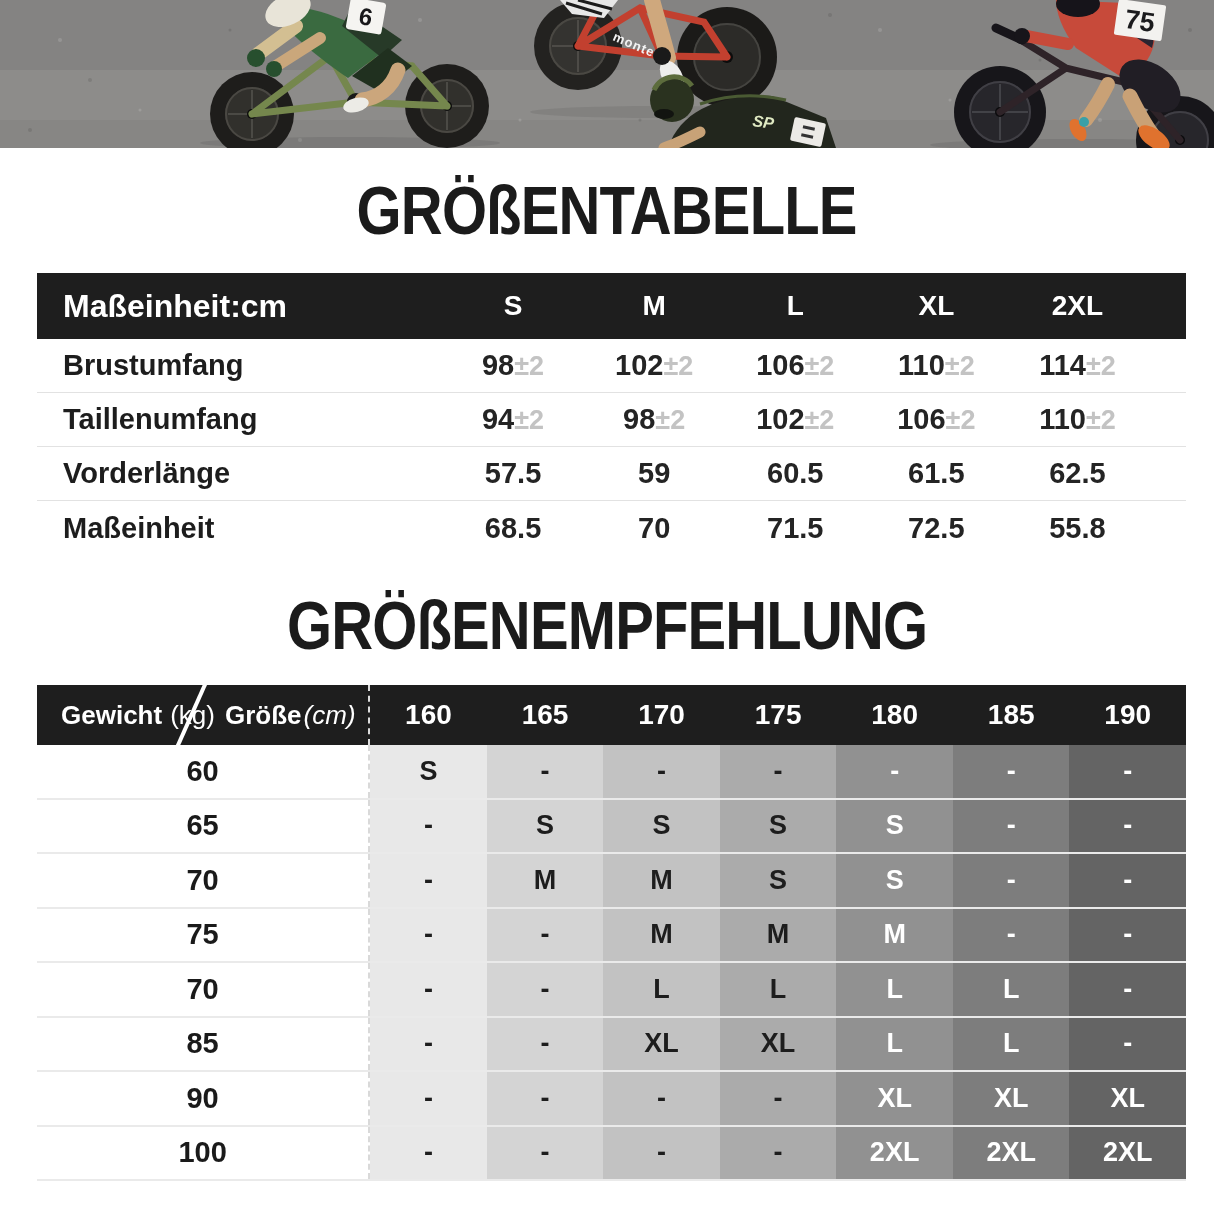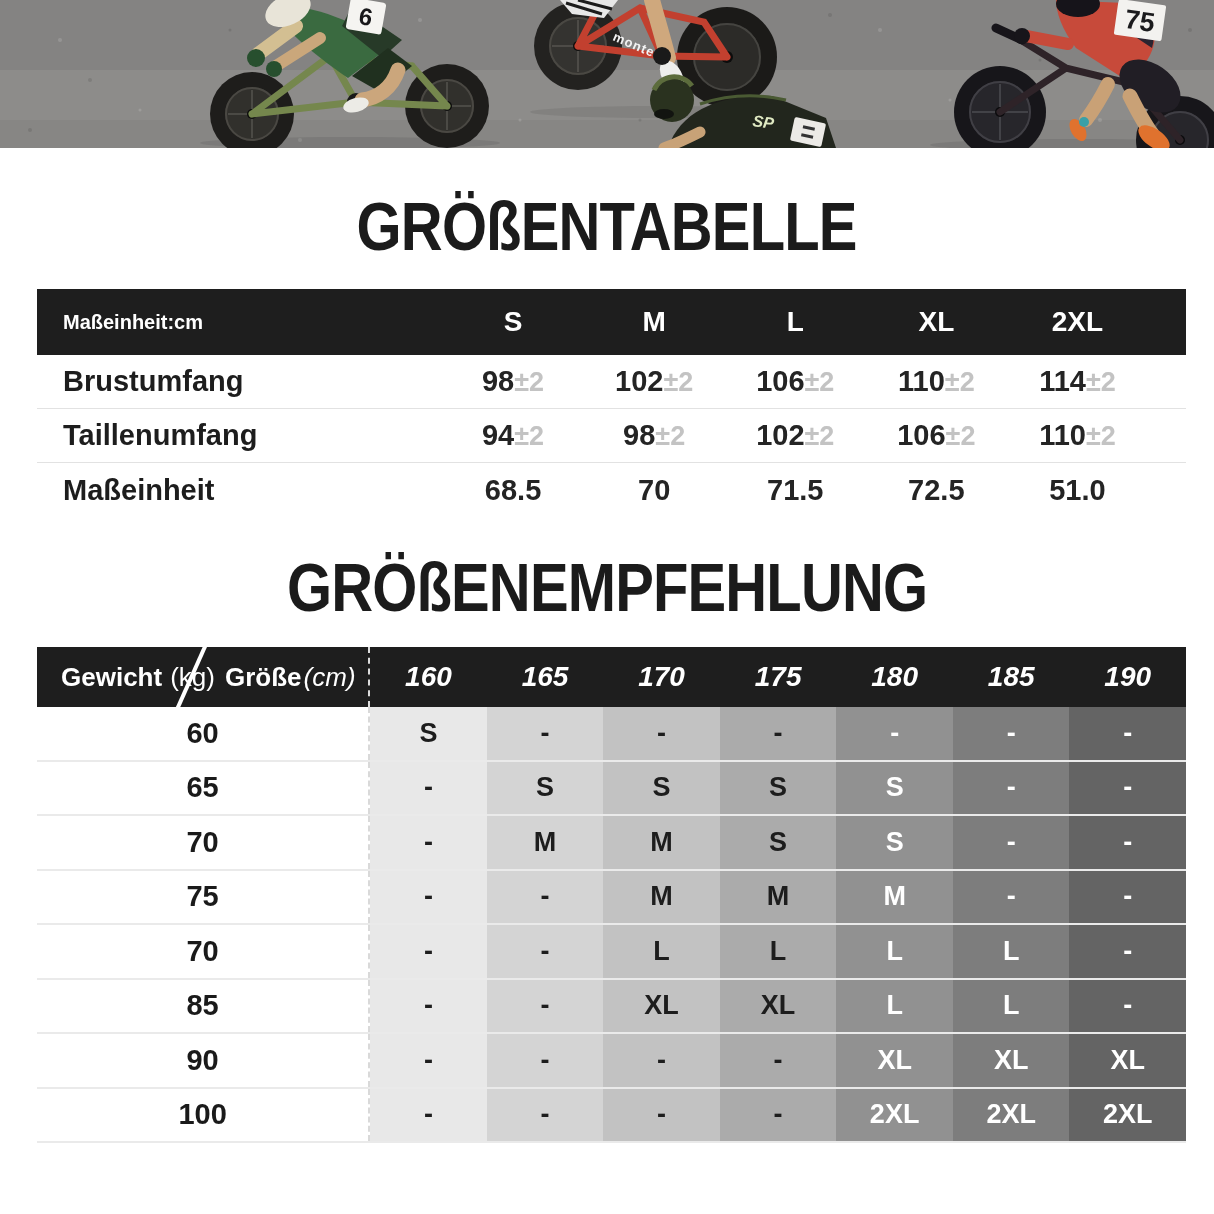--- a/index.html
+++ b/index.html
@@ -9,33 +9,33 @@
   }
   .hero{width:1214px;height:148px;overflow:hidden;background:#8d8c8a;}
   .hero svg{display:block;}
 
   .section-title{margin:0;text-align:center;}
   .section-title .tt{
     display:inline-block;font-weight:700;font-size:69px;line-height:62px;
     letter-spacing:-1px;color:#1b1b1b;transform:scaleX(0.84);transform-origin:center;
     white-space:nowrap;
   }
-  #title1{margin-top:48px;height:62px;}
+  #title1{margin-top:32px;height:62px;}
   #title2{margin-top:40px;height:62px;}
 
   .tbl{width:1149px;margin-left:37px;}
   #size-table{margin-top:31px;}
 
   
   .t1-head{
     display:grid;grid-template-columns:36.5% 1fr 1fr 1fr 1fr 1fr;
     height:66px;background:#1e1e1e;color:#ffffff;align-items:center;
     padding-right:38px;box-sizing:border-box;width:100%;
   }
-  .t1-hlabel{padding-left:26px;font-size:20px;font-weight:700;}
+  .t1-hlabel{padding-left:26px;font-size:32px;font-weight:700;}
   .t1-hcell{text-align:center;font-size:28px;font-weight:700;}
   .t1-row{
     display:grid;grid-template-columns:36.5% 1fr 1fr 1fr 1fr 1fr;
     height:54px;align-items:center;border-bottom:1px solid #e2e2e2;
     padding-right:38px;box-sizing:border-box;
   }
   .t1-row:last-child{border-bottom:none;}
   .t1-label{padding-left:26px;font-size:29px;font-weight:700;color:#1d1d1d;}
   .t1-val{text-align:center;font-size:29px;font-weight:700;color:#242424;white-space:nowrap;}
   .pm{color:#c3c3c3;font-size:27px;}
@@ -50,21 +50,21 @@
   .t2-hlabel{position:relative;height:100%;border-right:2px dashed rgba(255,255,255,0.85);box-sizing:border-box;text-align:right;}
   .hw{position:absolute;left:24px;top:50%;transform:translateY(-50%);font-size:26px;white-space:nowrap;}
   .hh{position:absolute;left:188px;top:50%;transform:translateY(-50%);font-size:26px;white-space:nowrap;}
   .hw b,.hh b{font-weight:700;}
   .unit-kg{font-weight:400;margin-left:8px;}
   .unit-cm{font-weight:400;margin-left:2px;font-style:italic;}
   .diag{
     position:absolute;left:152px;top:-10px;width:4px;height:82px;
     background:#ffffff;transform:rotate(24deg);
   }
-  .t2-hcell{text-align:center;font-size:28px;font-weight:700;font-style:italic;}
+  .t2-hcell{text-align:center;font-size:28px;font-weight:700;}
   .t2-row{
     display:grid;grid-template-columns:29% repeat(7,1fr);
     height:54.5px;border-bottom:2px solid #eaeaea;box-sizing:border-box;
   }
   .t2-weight{
     display:flex;align-items:center;justify-content:center;
     font-size:29px;font-weight:700;color:#1a1a1a;
     border-right:2px dashed #d9d9d9;box-sizing:border-box;
   }
   .t2-cell{
@@ -245,28 +245,36 @@
 
     <div class="t1-row">
       <div class="t1-label">Taillenumfang</div>
       <div class="t1-val"><span>94</span><span class="pm">±2</span></div>
       <div class="t1-val"><span>98</span><span class="pm">±2</span></div>
       <div class="t1-val"><span>102</span><span class="pm">±2</span></div>
       <div class="t1-val"><span>106</span><span class="pm">±2</span></div>
       <div class="t1-val"><span>110</span><span class="pm">±2</span></div>
     </div>
 
+    <div class="t1-row">
+      <div class="t1-label">Vorderlänge</div>
+      <div class="t1-val"><span>57.5</span></div>
+      <div class="t1-val"><span>59</span></div>
+      <div class="t1-val"><span>60.5</span></div>
+      <div class="t1-val"><span>61.5</span></div>
+      <div class="t1-val"><span>62.5</span></div>
+    </div>
 
     <div class="t1-row">
       <div class="t1-label">Maßeinheit</div>
       <div class="t1-val"><span>68.5</span></div>
       <div class="t1-val"><span>70</span></div>
       <div class="t1-val"><span>71.5</span></div>
       <div class="t1-val"><span>72.5</span></div>
-      <div class="t1-val"><span>51.0</span></div>
+      <div class="t1-val"><span>55.8</span></div>
     </div>
   </div>
 
   <h1 class="section-title" id="title2">
     <span class="tt">GRÖßENEMPFEHLUNG</span>
   </h1>
 
   <div class="tbl" id="rec-table">
     <div class="t2-head">
       <div class="t2-hlabel">

